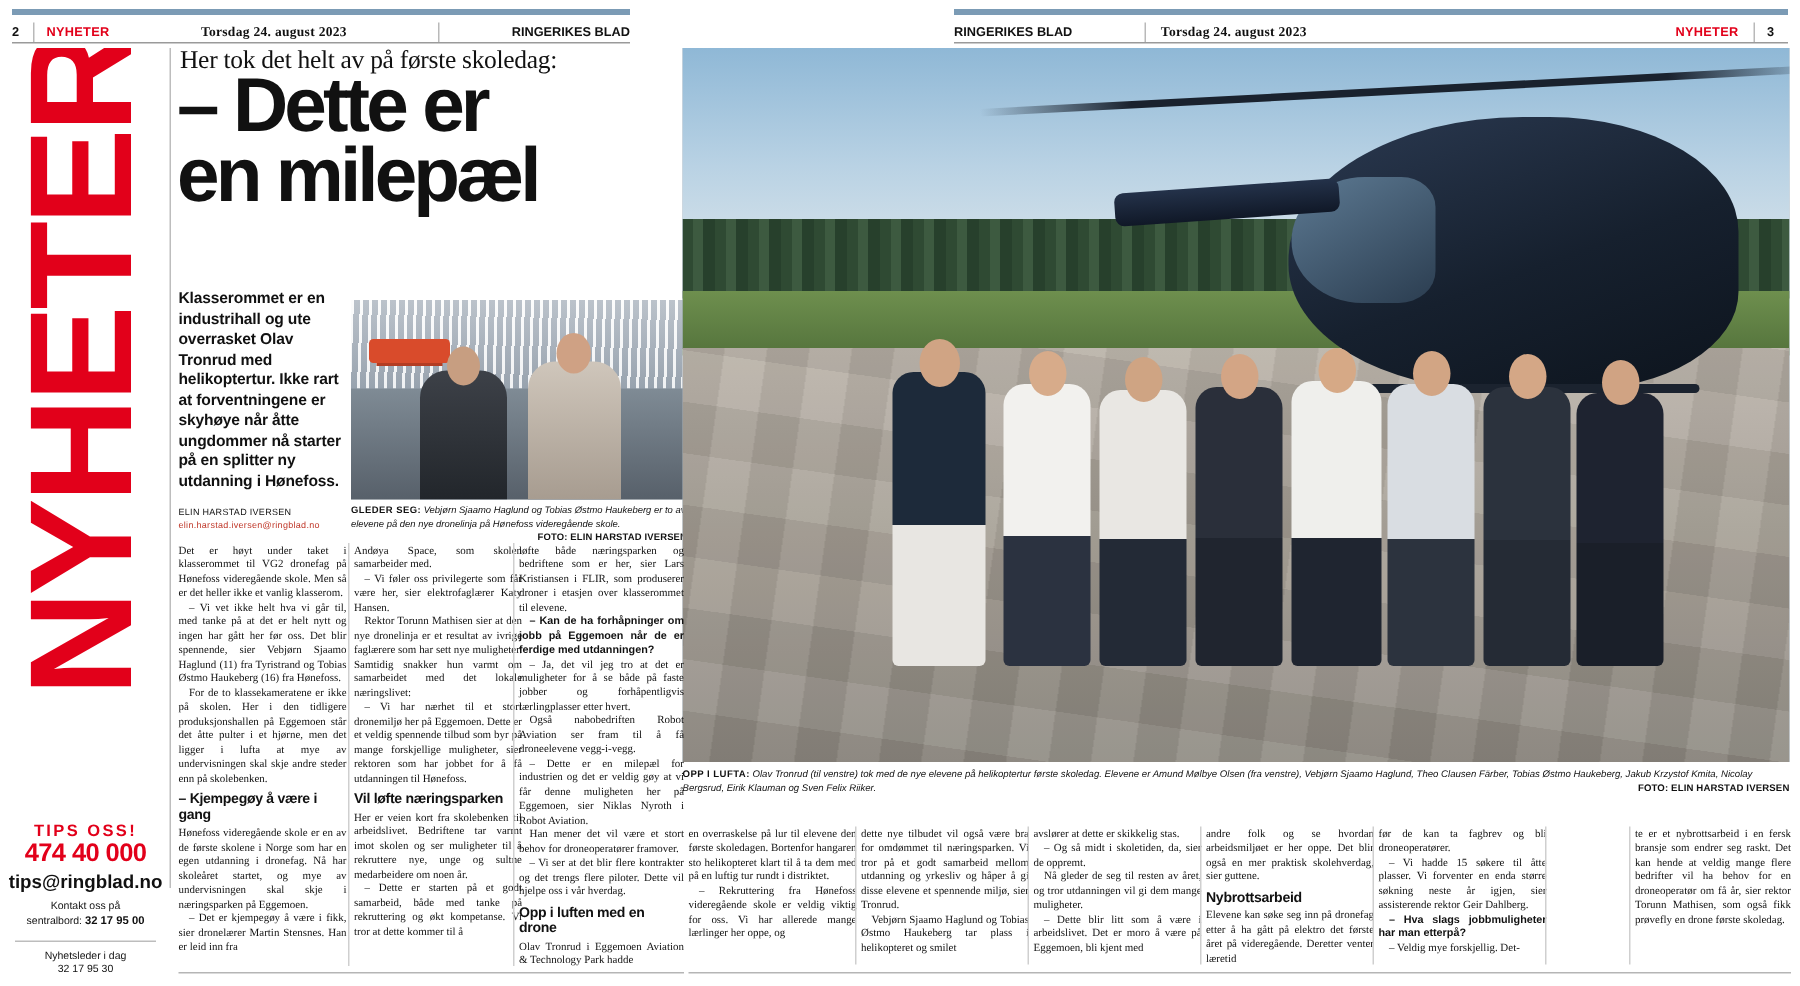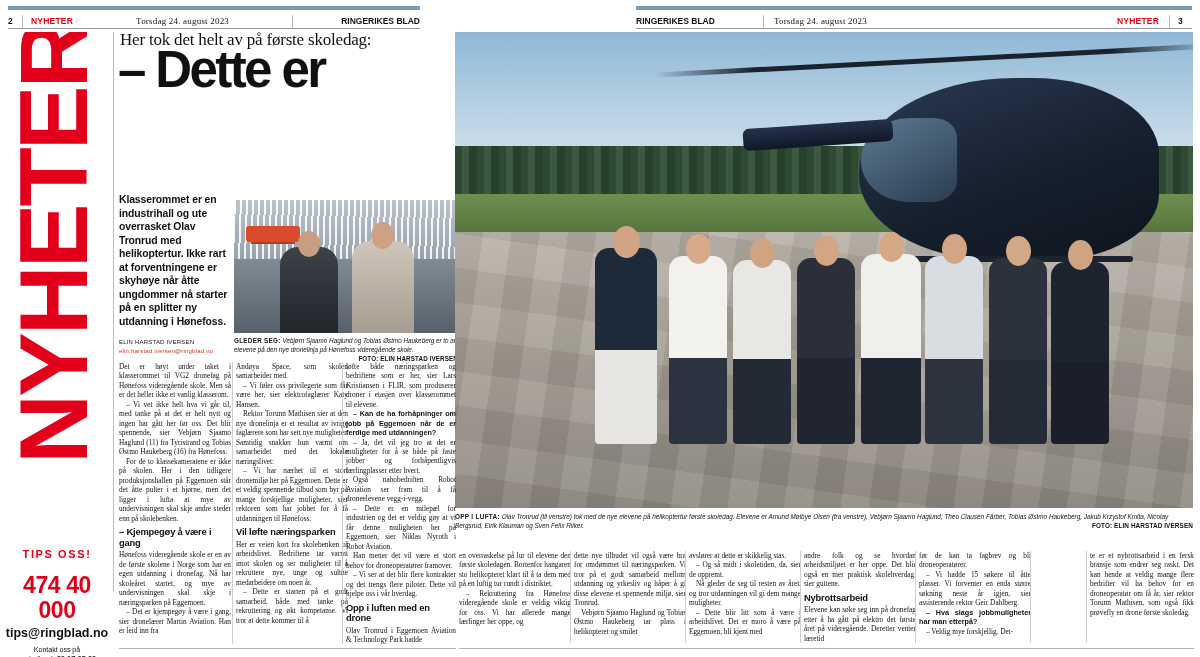--- a/index.html
+++ b/index.html
@@ -30,21 +30,21 @@
     font-family: "Liberation Sans", sans-serif;
     font-size: 8.5px; font-weight: bold;
     letter-spacing: .2px;
   }
   .hdr-left  { left: 8px;  top: 13px; width: 412px; }
   .hdr-right { left: 636px; top: 13px; width: 556px; }
   .hdr .pg { color: #111; width: 14px; }
   .hdr .sec { color: #e2001a; }
   .hdr .date {
     font-family: "Liberation Serif", serif;
-    font-weight: normal; font-size: 9px; color: #111;
+    font-weight: bold; font-size: 9px; color: #111;
   }
   .hdr .brand { color: #111; letter-spacing: 0; }
   .vline { width: 1px; background: #b9b9b9; height: 13px; }
   .hrule-left {
     position: absolute; left: 8px; top: 28px; width: 412px;
     border-top: 1px solid #9a9a9a;
   }
   .hrule-right {
     position: absolute; left: 636px; top: 28px; width: 556px;
     border-top: 1px solid #9a9a9a;
@@ -72,22 +72,22 @@
   }
   .tips {
     position: absolute; left: 4px; top: 548px; width: 106px;
     text-align: center;
     font-family: Liberation Sans, sans-serif;
   }
   .tips-label {
     color: #e2001a; font-size: 11px; font-weight: bold; letter-spacing: 1.6px;
   }
   .tips-phone {
-    color: #e2001a; font-size: 23px; font-weight: bold; letter-spacing: -.4px;
-    line-height: 1.1; margin-top: 13px;
+    color: #e2001a; font-size: 17px; font-weight: bold; letter-spacing: -.4px;
+    line-height: 1.1; margin-top: 0;
   }
   .tips-mail {
     color: #111; font-size: 12.5px; font-weight: bold; margin-top: 2px;
   }
   .tips-small {
     color: #111; font-size: 7px; line-height: 1.35; margin-top: 5px;
   }
   .tips-small b { font-size: 7.5px; }
   .tips-div {
     border-top: 1px solid #bdbdbd; margin: 7px 6px 5px 6px;
@@ -332,20 +332,21 @@
       <div>Nyhetsleder i dag</div>
       <div>32 17 95 30</div>
     </div>
   </div>
 
   <div class="rail-sep"></div>
 
   <div class="kicker">Her tok det helt av på første skoledag:</div>
   <div class="headline">
     <div>– Dette er</div>
+    <div>en milepæl</div>
   </div>
 
   <div class="lead">Klasserommet er en industrihall og ute overrasket Olav Tronrud med helikoptertur. Ikke rart at forventningene er skyhøye når åtte ungdommer nå starter på en splitter ny utdanning i Hønefoss.</div>
   <div class="byline">
     <div>ELIN HARSTAD IVERSEN</div>
     <div class="mail">elin.harstad.iversen@ringblad.no</div>
   </div>
 
   <div class="photo-small">
     <div class="ceiling"></div>
@@ -403,21 +404,21 @@
     <span class="cb">Olav Tronrud (til venstre) tok med de nye elevene på helikoptertur første skoledag. Elevene er Amund Mølbye Olsen (fra venstre), Vebjørn Sjaamo Haglund, Theo Clausen Färber, Tobias Østmo Haukeberg, Jakub Krzystof Kmita, Nicolay Bergsrud, Eirik Klauman og Sven Felix Riiker.</span>
     <span class="credit">FOTO: ELIN HARSTAD IVERSEN</span>
   </div>
 
   <div class="col c1">
     <p class="noind">Det er høyt under taket i klasserommet til VG2 dronefag på Hønefoss videregående skole. Men så er det heller ikke et vanlig klasserom.</p>
     <p>– Vi vet ikke helt hva vi går til, med tanke på at det er helt nytt og ingen har gått her før oss. Det blir spennende, sier Vebjørn Sjaamo Haglund (11) fra Tyristrand og Tobias Østmo Haukeberg (16) fra Hønefoss.</p>
     <p>For de to klassekameratene er ikke på skolen. Her i den tidligere produksjonshallen på Eggemoen står det åtte pulter i et hjørne, men det ligger i lufta at mye av undervisningen skal skje andre steder enn på skolebenken.</p>
     <h3>– Kjempegøy å være i gang</h3>
     <p class="noind">Hønefoss videregående skole er en av de første skolene i Norge som har en egen utdanning i dronefag. Nå har skoleåret startet, og mye av undervisningen skal skje i næringsparken på Eggemoen.</p>
-    <p>– Det er kjempegøy å være i gang, sier dronelærer Martin Aviation. Han er leid inn fra</p>
+    <p>– Det er kjempegøy å være i fikk, sier dronelærer Martin Stensnes. Han er leid inn fra</p>
   </div>
 
   <div class="col c2">
     <p class="noind">Andøya Space, som skolen samarbeider med.</p>
     <p>– Vi føler oss privilegerte som får være her, sier elektrofaglærer Katy Hansen.</p>
     <p>Rektor Torunn Mathisen sier at den nye dronelinja er et resultat av ivrige faglærere som har sett nye muligheter. Samtidig snakker hun varmt om samarbeidet med det lokale næringslivet:</p>
     <p>– Vi har nærhet til et stort dronemiljø her på Eggemoen. Dette er et veldig spennende tilbud som byr på mange forskjellige muligheter, sier rektoren som har jobbet for å få utdanningen til Hønefoss.</p>
     <h3>Vil løfte næringsparken</h3>
     <p class="noind">Her er veien kort fra skolebenken til arbeidslivet. Bedriftene tar varmt imot skolen og ser muligheter til å rekruttere nye, unge og sultne medarbeidere om noen år.</p>
     <p>– Dette er starten på et godt samarbeid, både med tanke på rekruttering og økt kompetanse. Vi tror at dette kommer til å</p>

